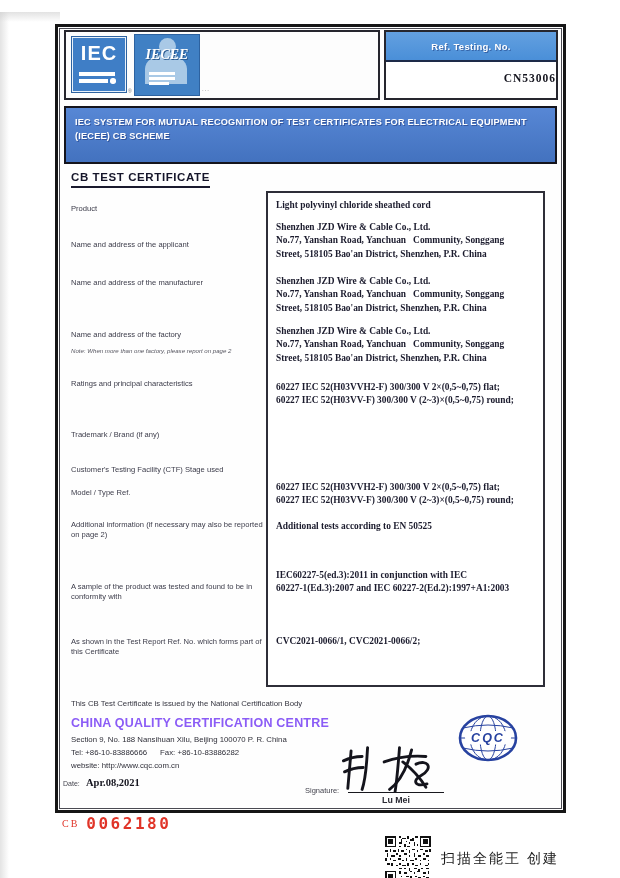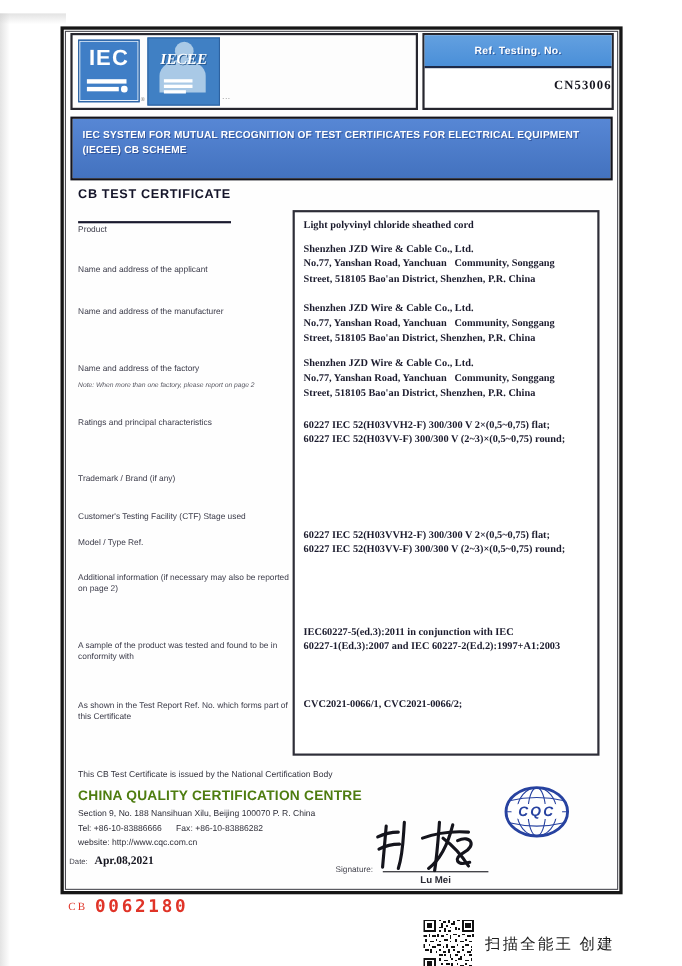--- a/index.html
+++ b/index.html
@@ -58,38 +58,38 @@
 
   
   .banner { position:absolute; left:6px; top:79px; width:489px; height:54px;
     background:linear-gradient(#5787d5,#4372bf); border:2px solid #14141c; }
   .banner-text { padding:7px 9px; color:#fff; font-weight:bold; font-size:9.2px;
     line-height:14px; letter-spacing:.2px; white-space:pre-line;
     text-shadow:1px 1px 0 rgba(25,45,110,.5); }
 
   
   .title { position:absolute; left:13px; top:144px; font-weight:bold; font-size:11.5px;
-    letter-spacing:.6px; color:#15152a; border-bottom:2px solid #1a1a2e; padding-bottom:18px; }
+    letter-spacing:.6px; color:#15152a; border-bottom:2px solid #1a1a2e; padding-bottom:3px; }
 
   
   .lbl { position:absolute; left:13px; width:192px; font-size:7.6px; line-height:9.6px;
     color:#3b3b49; }
   .note { position:absolute; left:13px; width:200px; font-size:6.1px; font-style:italic;
     color:#55555f; }
 
   
   .values-box { position:absolute; left:208px; top:164px; width:275px; height:492px;
     border:2px solid #2e2e38; background:#fff; }
   .val { position:absolute; left:8px; right:5px; font-family:"Liberation Serif",serif;
     font-weight:bold; font-size:9.4px; line-height:13.4px; color:#1b1b2d; white-space:pre-wrap; }
 
   
   .issued { position:absolute; left:13px; top:672px; font-size:7.8px; color:#34343f; }
   .ncb-name { position:absolute; left:13px; top:689px; font-weight:bold; font-size:12.5px;
-    letter-spacing:.2px; color:#4d7c0f; }
+    letter-spacing:.2px; color:#8b5cf6; }
   .ncb-line { position:absolute; left:13px; font-size:7.8px; color:#2e2e38; white-space:pre; }
   .date-lbl { position:absolute; left:5px; top:753px; font-size:7px; color:#44444e; }
   .date-val { position:absolute; left:28px; top:750px; font-family:"Liberation Serif",serif;
     font-weight:bold; font-size:10.5px; color:#15151f; }
   .sig-lbl { position:absolute; left:247px; top:759px; font-size:7.5px; color:#44444e; }
   .sig-line { position:absolute; left:290px; top:765px; width:96px; height:0;
     border-top:1.6px solid #18181e; }
   .sig-name { position:absolute; left:290px; top:768px; width:96px; text-align:center;
     font-weight:bold; font-size:8.8px; color:#2a2a33; }
   .sig-hand { position:absolute; left:281px; top:716px; }
@@ -169,20 +169,21 @@
       <div class="val" style="top:82px">Shenzhen JZD Wire &amp; Cable Co., Ltd.
 No.77, Yanshan Road, Yanchuan   Community, Songgang
 Street, 518105 Bao'an District, Shenzhen, P.R. China</div>
       <div class="val" style="top:132px">Shenzhen JZD Wire &amp; Cable Co., Ltd.
 No.77, Yanshan Road, Yanchuan   Community, Songgang
 Street, 518105 Bao'an District, Shenzhen, P.R. China</div>
       <div class="val" style="top:188px">60227 IEC 52(H03VVH2-F) 300/300 V 2×(0,5~0,75) flat;
 60227 IEC 52(H03VV-F) 300/300 V (2~3)×(0,5~0,75) round;</div>
       <div class="val" style="top:288px">60227 IEC 52(H03VVH2-F) 300/300 V 2×(0,5~0,75) flat;
 60227 IEC 52(H03VV-F) 300/300 V (2~3)×(0,5~0,75) round;</div>
+      <div class="val" style="top:327px">Additional tests according to EN 50525</div>
       <div class="val" style="top:376px">IEC60227-5(ed.3):2011 in conjunction with IEC
 60227-1(Ed.3):2007 and IEC 60227-2(Ed.2):1997+A1:2003</div>
       <div class="val" style="top:442px">CVC2021-0066/1, CVC2021-0066/2;</div>
     </div>
 
     <div class="issued">This CB Test Certificate is issued by the National Certification Body</div>
     <div class="ncb-name">CHINA QUALITY CERTIFICATION CENTRE</div>
     <div class="ncb-line" style="top:708px">Section 9, No. 188 Nansihuan Xilu, Beijing 100070 P. R. China</div>
     <div class="ncb-line" style="top:721px">Tel: +86-10-83886666      Fax: +86-10-83886282</div>
     <div class="ncb-line" style="top:734px">website: http://www.cqc.com.cn</div>

